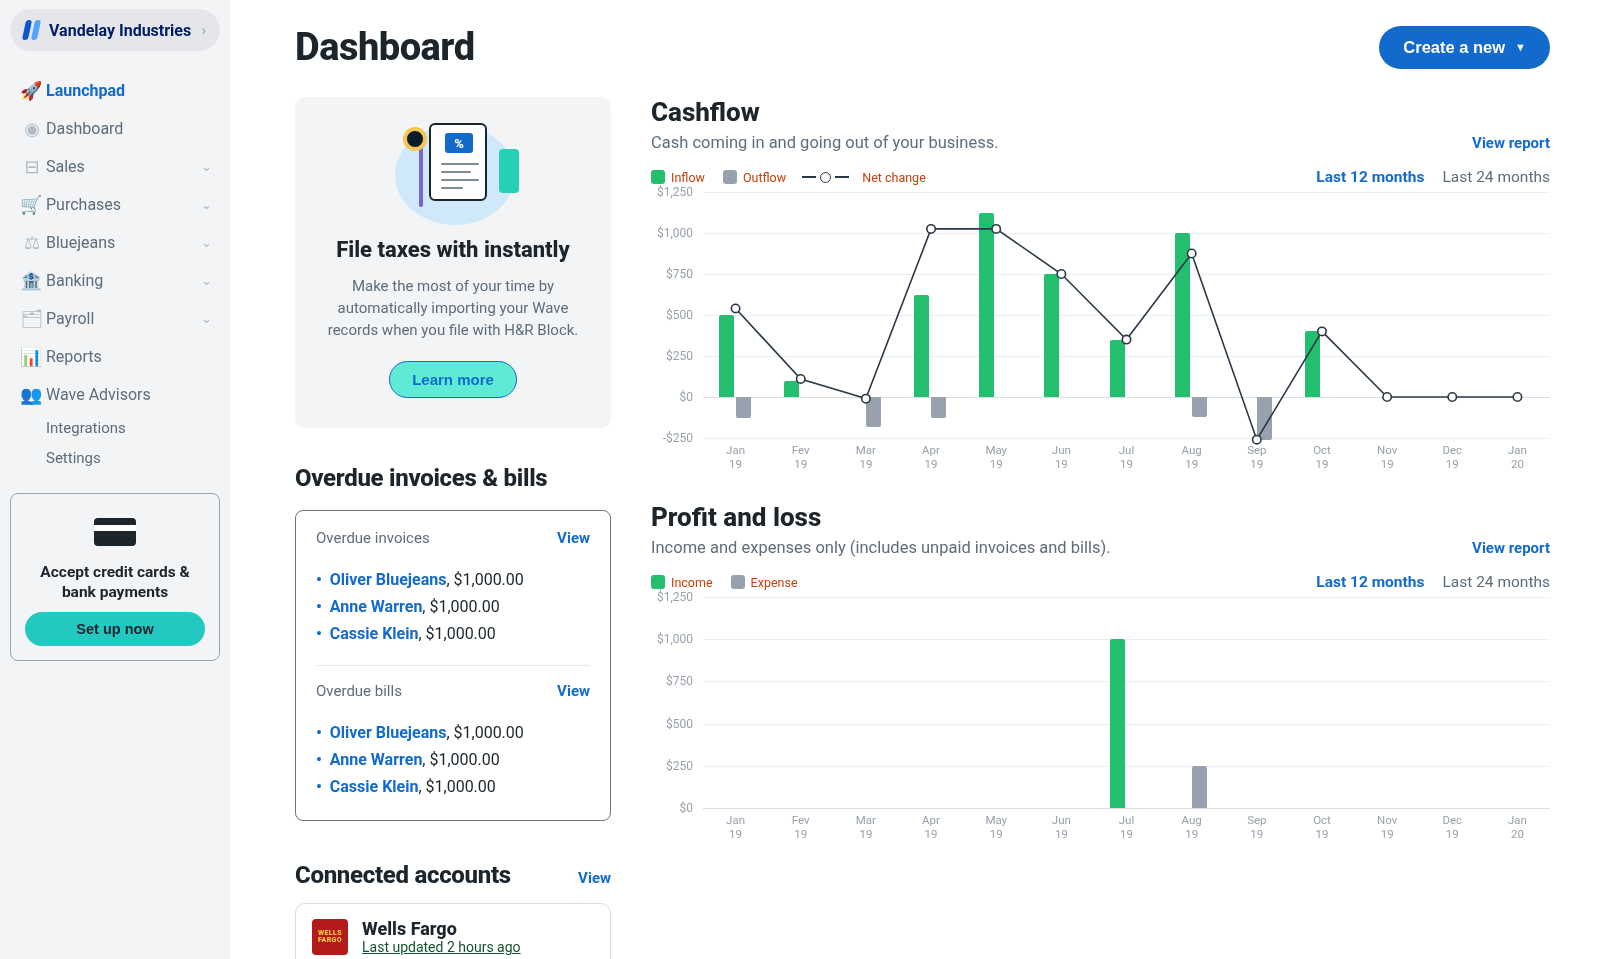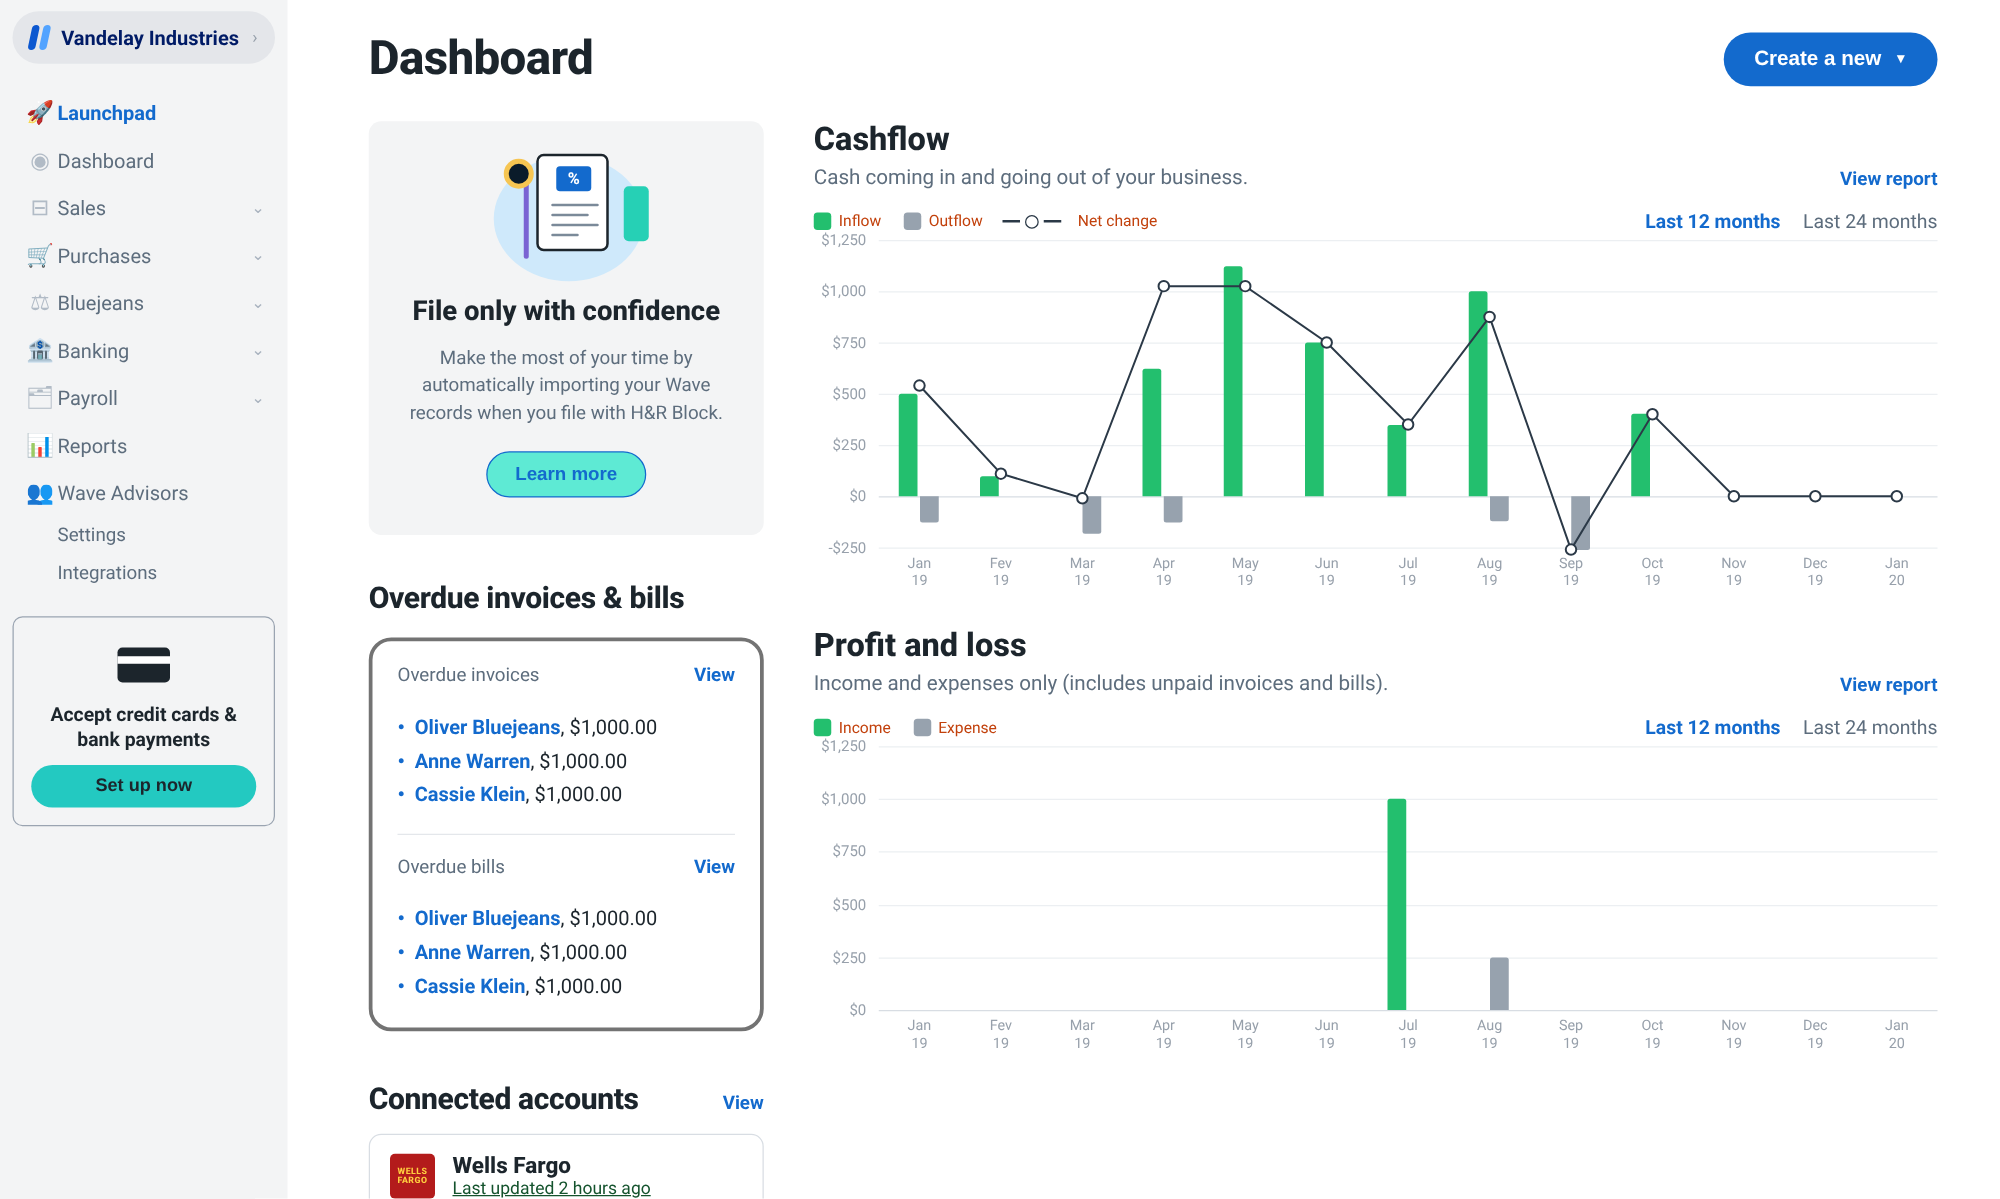--- a/index.html
+++ b/index.html
@@ -55,21 +55,21 @@
 .illus .doc .l1{ top:38px; width:38px;} .illus .doc .l2{ top:46px; width:30px;} .illus .doc .l3{ top:54px; width:38px;} .illus .doc .l4{ top:62px; width:22px;}
 .illus .mag{ position:absolute; left:20px; top:10px; width:24px; height:24px; border:4px solid #f6c552; border-radius:50%; background:#0a1b2a;}
 .illus .pen{ position:absolute; left:36px; top:24px; width:4px; height:66px; background:#7a63d3; border-radius:2px;}
 .illus .phone{ position:absolute; right:4px; top:32px; width:20px; height:44px; background:#26d0b5; border-radius:4px;}
 .tax-card h3 { font-size:22px; font-weight:800; margin-bottom:14px; }
 .tax-card p { font-size:15px; color:#5d6d7d; line-height:1.45; margin-bottom:20px; }
 .learn-btn { border:1.6px solid #136acd; background:#5eead4; color:#136acd; font-weight:700; padding:9px 22px; border-radius:24px; font-size:15px; cursor:pointer; }
 
 
 .section-title { font-size:24px; font-weight:800; letter-spacing:-0.3px; margin-bottom:18px; color:#1c252c; }
-.overdue-card { border:3px solid #737373; border-radius:18px; padding:18px 20px 20px; }
+.overdue-card { border:1px solid #737373; border-radius:8px; padding:18px 20px 20px; }
 .sub-header { display:flex; justify-content:space-between; align-items:center; margin-bottom:10px; }
 .sub-header .t { font-size:15px; color:#5d6d7d; }
 .link { color:#136acd; font-weight:700; font-size:15px; cursor:pointer; }
 .overdue-list { list-style:none;margin-top:19px; }
 .overdue-list li { padding:4px 0; font-size:16px; }
 .overdue-list .bullet { color:#136acd; font-weight:800; margin-right:4px; }
 .overdue-list .who { color:#136acd; font-weight:700; }
 .overdue-list .amt { color:#1c252c; }
 .divider { border:none; border-top:1px solid #e4e7eb; margin:18px 0 16px; }
 
@@ -165,22 +165,22 @@
           <span class="exp">⌄</span>
         </li>
         <li>
           <span class="ico">📊</span>
           <span class="label">Reports</span>
         </li>
         <li>
           <span class="ico">👥</span>
           <span class="label">Wave Advisors</span>
         </li>
+        <li class="sub">Integrations</li>
         <li class="sub">Settings</li>
-        <li class="sub">Integrations</li>
       </ul>
     <div class="promo">
       <div class="card-ico">
         <svg width="44" height="30" viewBox="0 0 44 30">
             <rect x="1" y="1" width="42" height="28" rx="4" fill="#1c252c"></rect>
             <rect x="1" y="8" width="42" height="6" fill="#fff"></rect>
           </svg>
       </div>
       <h4>Accept credit cards &amp; bank payments</h4>
       <button class="btn">Set up now</button>
@@ -206,21 +206,21 @@
             <div class="doc">
                 <div class="pct">%</div>
                 <div class="ln l1"></div>
                 <div class="ln l2"></div>
                 <div class="ln l3"></div>
                 <div class="ln l4"></div>
               </div>
             <div class="mag"></div>
             <div class="phone"></div>
           </div>
-          <h3>File only with confidence</h3>
+          <h3>File taxes with instantly</h3>
           <p>Make the most of your time by automatically importing your Wave records when you file with H&amp;R Block.</p>
           <button class="learn-btn">Learn more</button>
         </div>
 
         <h2 class="section-title">Overdue invoices &amp; bills</h2>
         <div class="overdue-card">
           <div class="sub-header">
             <span class="t">Overdue invoices</span>
             <a class="link">View</a>
           </div>

